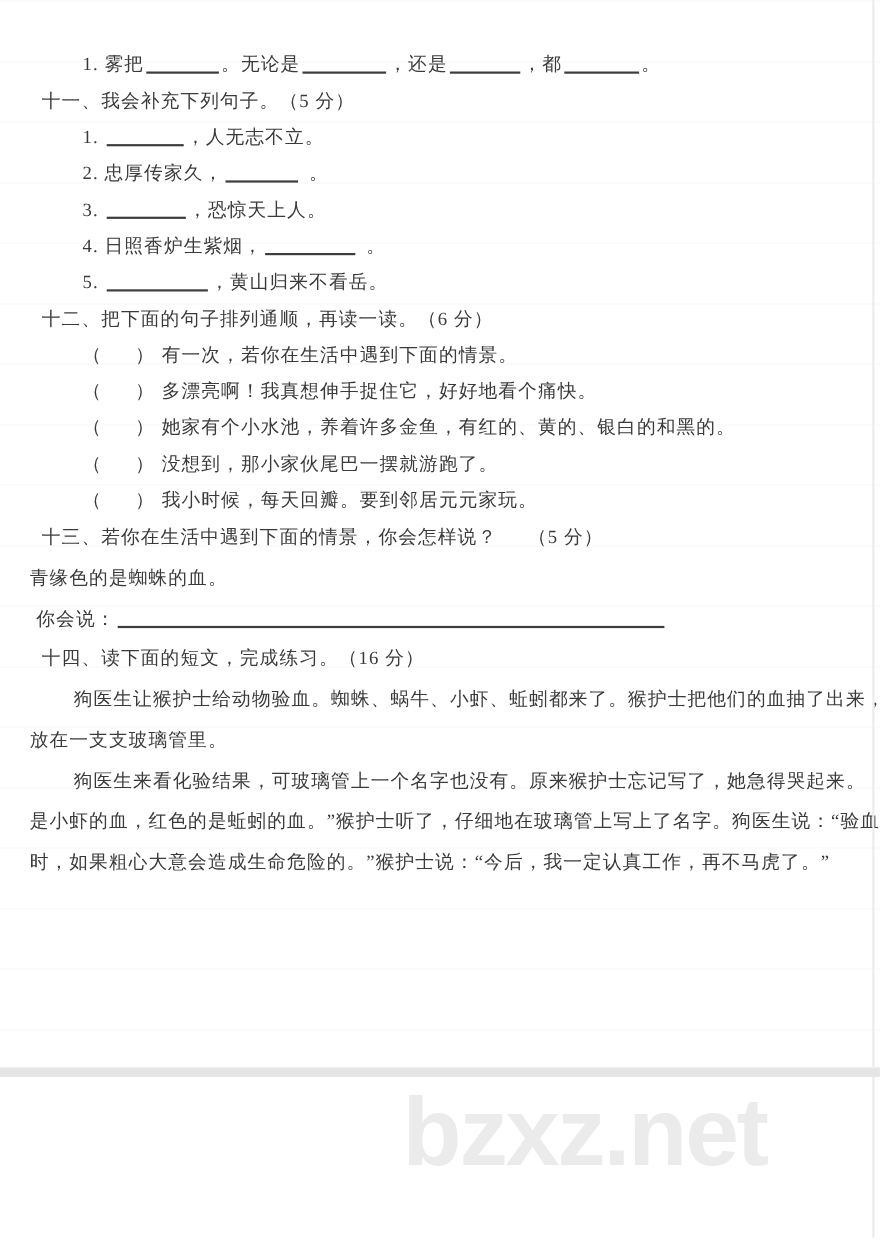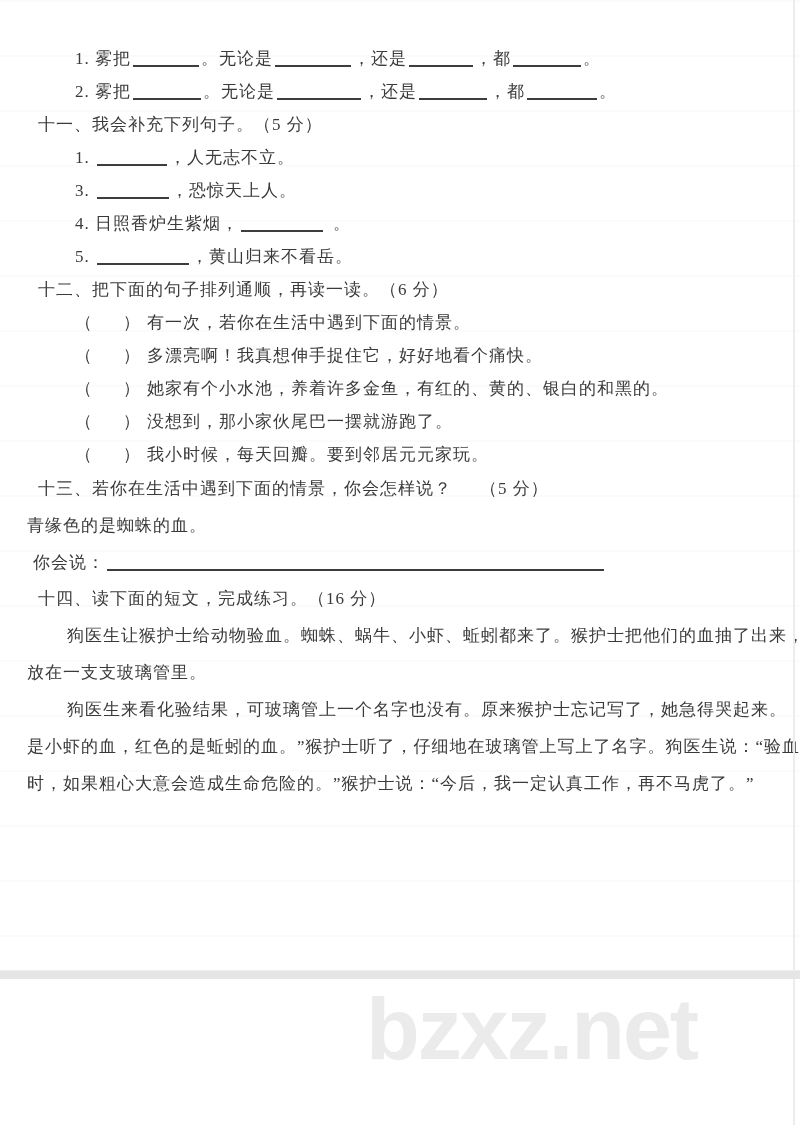--- a/index.html
+++ b/index.html
@@ -74,25 +74,25 @@
     border-top:1px solid #efefef;
   }
 </style>
 </head>
 <body>
 
 <div class="page">
   <div class="content" id="doc-content">
       <div class="s-items">
         <div class="line"><span>1. 雾把</span><span class="blank" style="width: 66px;"></span><span>。无论是</span><span class="blank" style="width: 76px;"></span><span>，还是</span><span class="blank" style="width: 64px;"></span><span>，都</span><span class="blank" style="width: 68px;"></span><span>。</span></div>
-        <div class="line"><span>2. 雾把</span><span class="blank" style="width: 68px;"></span><span>。无论是</span><span class="blank" style="width: 84px;"></span><span>，还是</span><span class="blank" style="width: 68px;"></span><span>，都</span><span class="blank" style="width: 70px;"></span><span>。</span></div>
       </div>
       <div class="s-items">
         <div class="header">十一、我会补充下列句子。（5 分）</div>
         <div class="line"><span>1. </span><span class="blank" style="width: 70px;"></span><span>，人无志不立。</span></div>
+        <div class="line"><span>2. 忠厚传家久，</span><span class="blank" style="width: 66px;"></span><span class="gap" style="width: 8px;"></span><span>。</span></div>
         <div class="line"><span>3. </span><span class="blank" style="width: 72px;"></span><span>，恐惊天上人。</span></div>
         <div class="line"><span>4. 日照香炉生紫烟，</span><span class="blank" style="width: 82px;"></span><span class="gap" style="width: 8px;"></span><span>。</span></div>
         <div class="line"><span>5. </span><span class="blank" style="width: 92px;"></span><span>，黄山归来不看岳。</span></div>
       </div>
       <div class="s-items">
         <div class="header">十二、把下面的句子排列通顺，再读一读。（6 分）</div>
         <div class="line"><span>（</span><span class="gap" style="width: 30px;"></span><span>）</span><span class="gap" style="width: 6px;"></span><span>有一次，若你在生活中遇到下面的情景。</span></div>
         <div class="line"><span>（</span><span class="gap" style="width: 30px;"></span><span>）</span><span class="gap" style="width: 6px;"></span><span>多漂亮啊！我真想伸手捉住它，好好地看个痛快。</span></div>
         <div class="line"><span>（</span><span class="gap" style="width: 30px;"></span><span>）</span><span class="gap" style="width: 6px;"></span><span>她家有个小水池，养着许多金鱼，有红的、黄的、银白的和黑的。</span></div>
         <div class="line"><span>（</span><span class="gap" style="width: 30px;"></span><span>）</span><span class="gap" style="width: 6px;"></span><span>没想到，那小家伙尾巴一摆就游跑了。</span></div>

